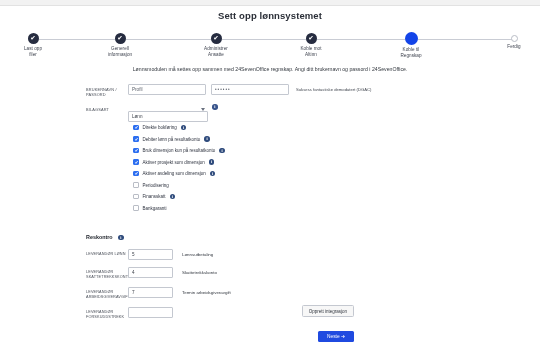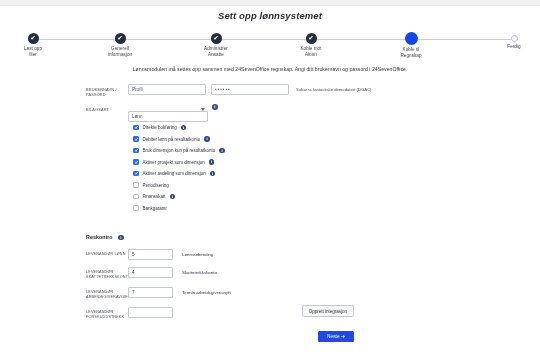--- a/index.html
+++ b/index.html
@@ -27,21 +27,20 @@
   
   .page-title {
     position: absolute;
     top: 10px; left: 0;
     width: 540px;
     text-align: center;
     font-size: 9.5px;
     font-weight: bold;
     color: #2b2f38;
     letter-spacing: .1px;
-    font-style: italic;
   }
   
   .stepper {
     position: absolute;
     top: 30px;
     left: 0;
     width: 540px;
     height: 30px;
   }
   .step-line {

